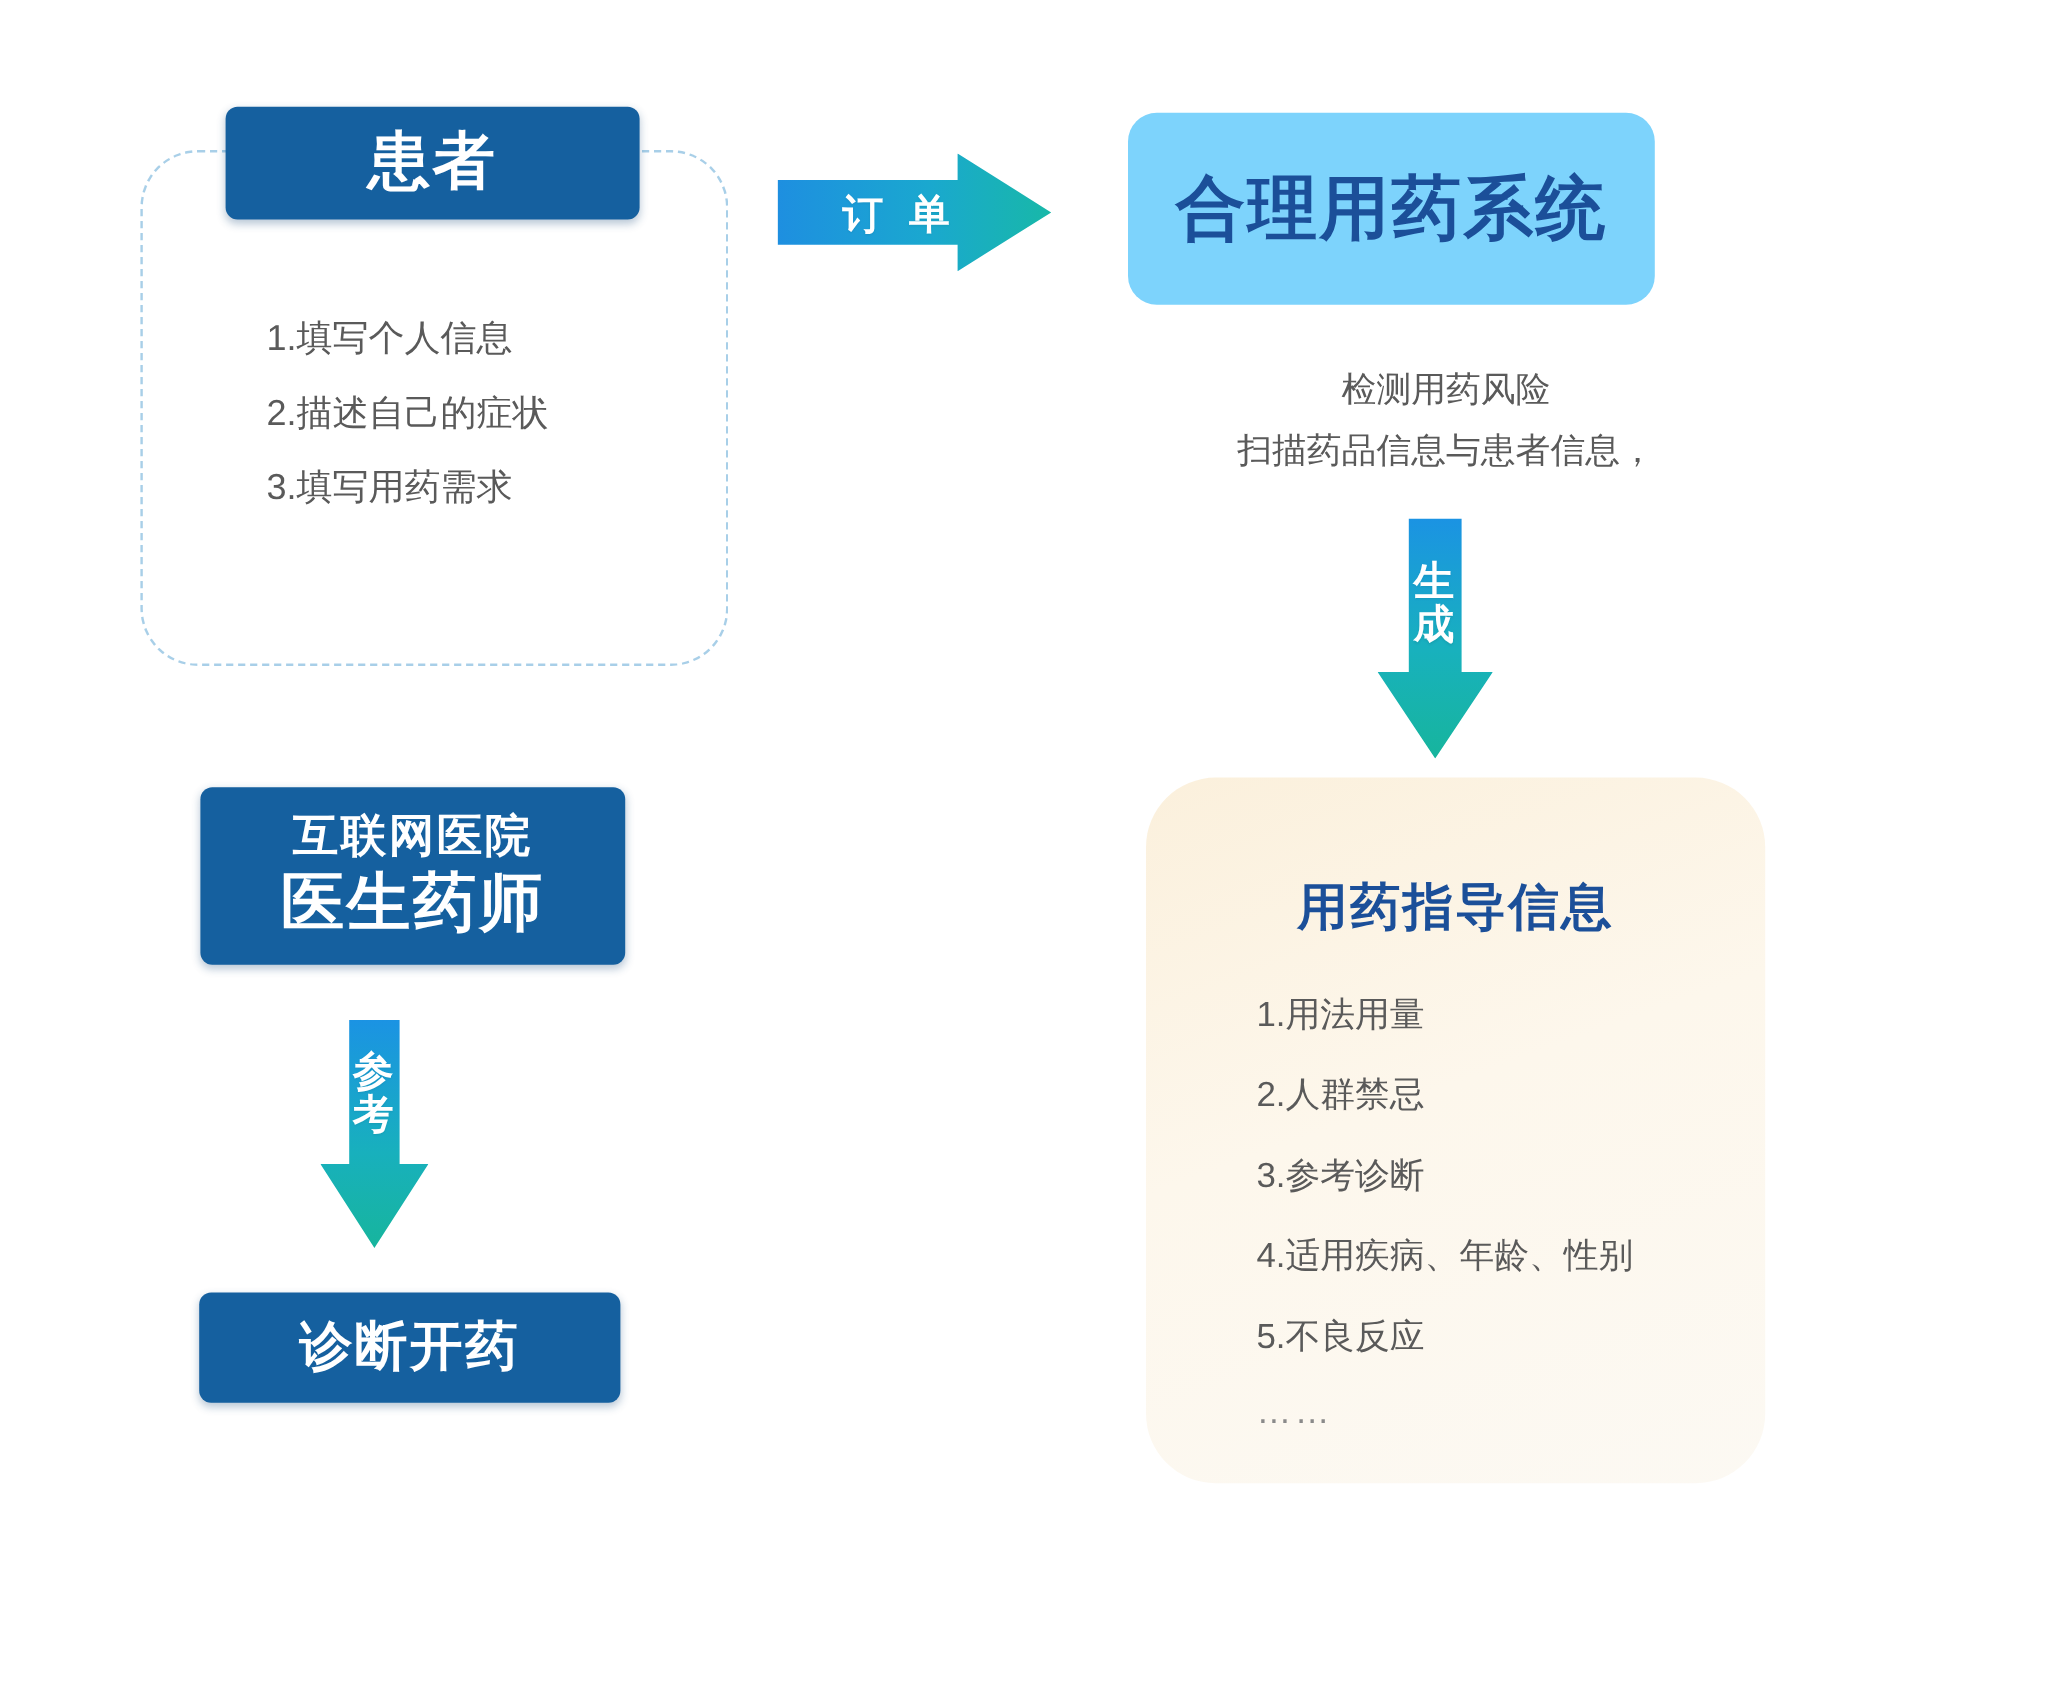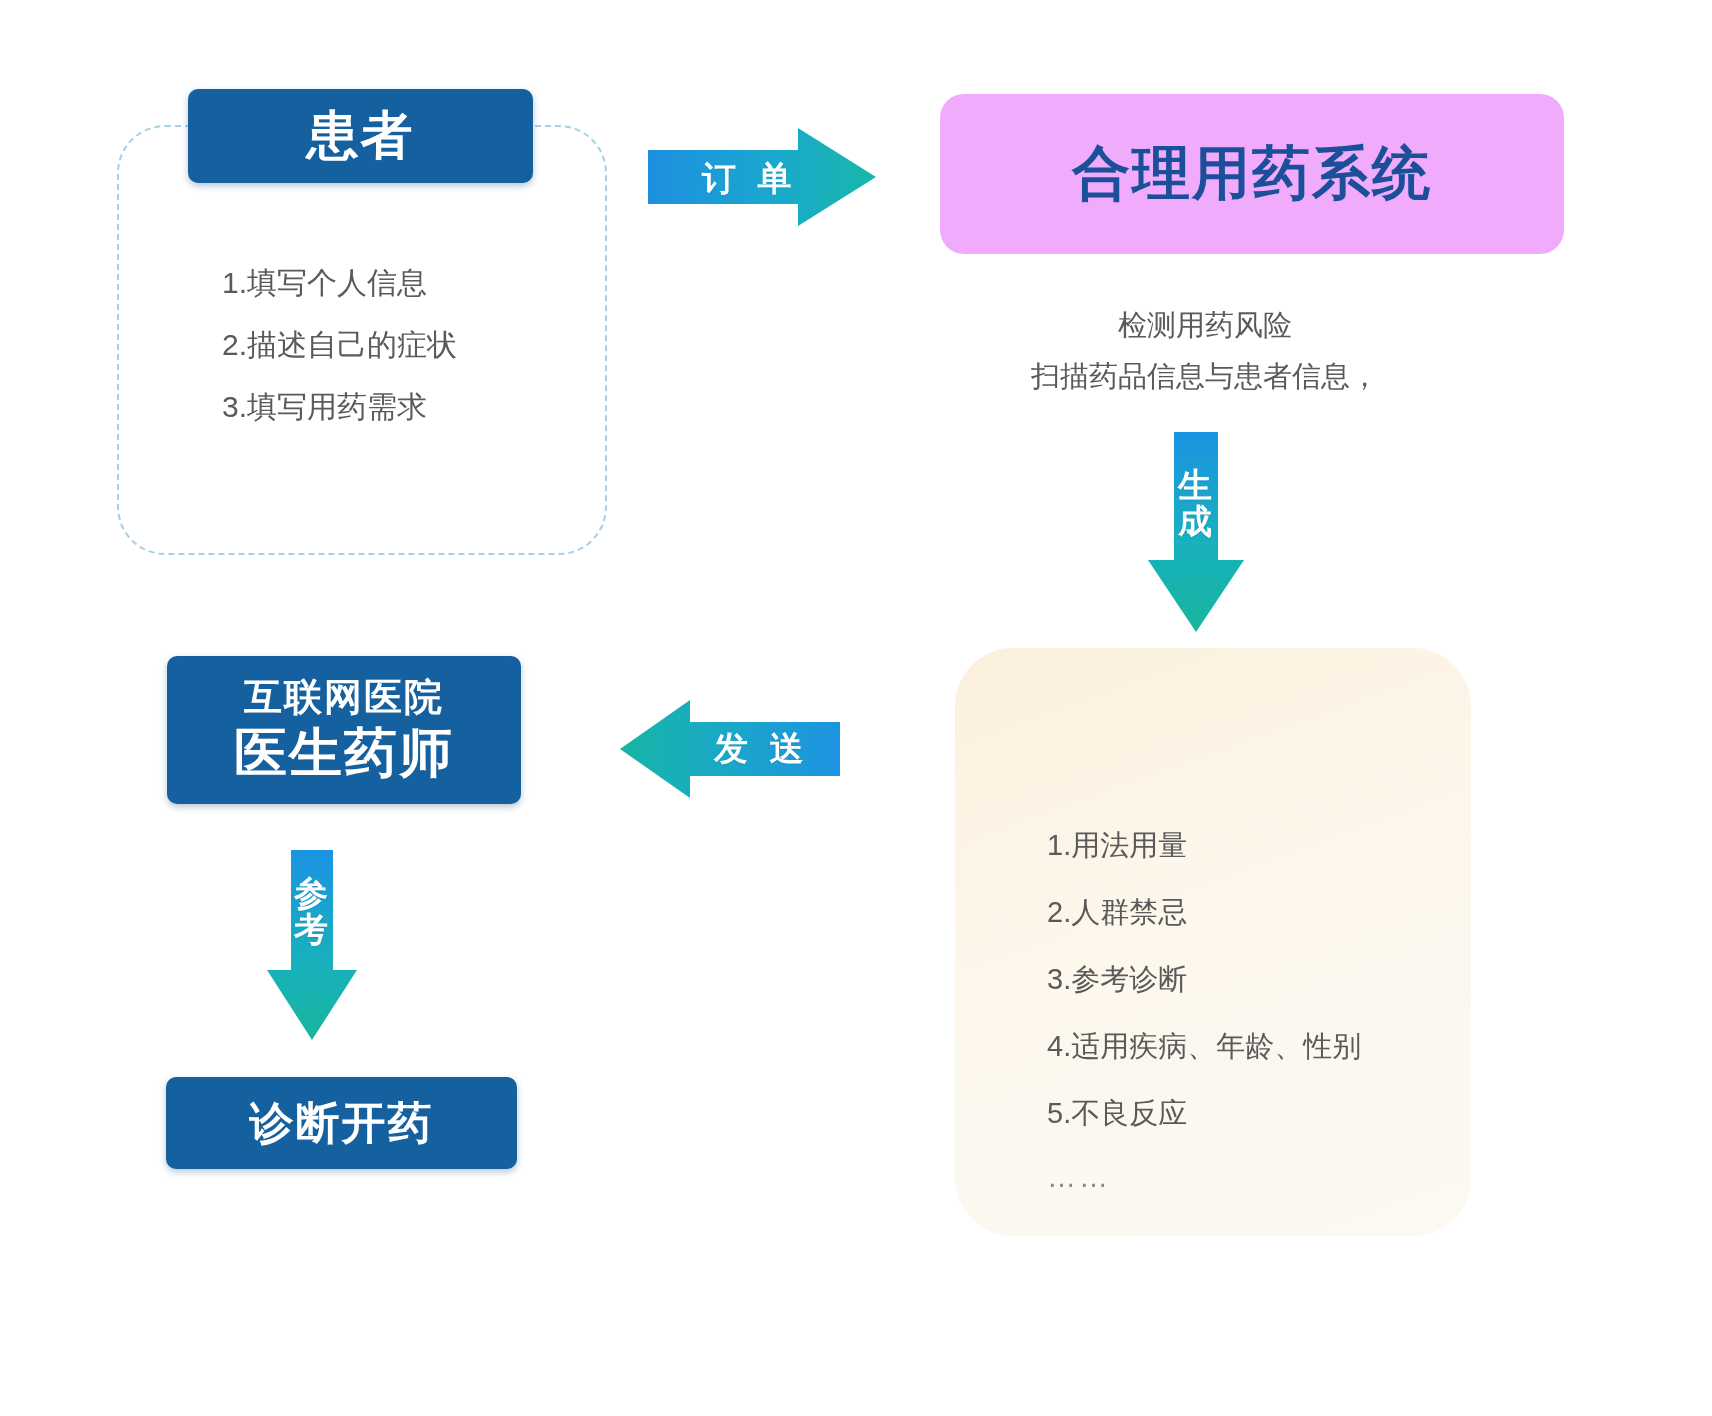--- a/index.html
+++ b/index.html
@@ -92,23 +92,23 @@
   .patient-list .li {
     margin-bottom: 32px;
     white-space: nowrap;
   }
 
   
   #system-pill {
     position: absolute;
     left: 940px;
     top: 94px;
-    width: 624px;
+    width: 439px;
     height: 160px;
-    background: #f0abfc;
+    background: #7dd3fc;
     border-radius: 24px;
     display: flex;
     align-items: center;
     justify-content: center;
   }
   #system-pill .title {
     font-size: 58px;
     font-weight: bold;
     color: #1b4f99;
     letter-spacing: 2px;
@@ -249,43 +249,31 @@
       </defs>
       <path d="M26,0 L70,0 L70,128 L96,128 L48,200 L0,128 L26,128 Z" fill="url(#gradDownA)"></path>
     </svg>
     <span class="arrow-label vertical">
       <span>生</span><br>
       <span>成</span>
     </span>
   </div>
 
   <div id="guidance-card">
+    <div id="guidance-title">用药指导信息</div>
     <div id="guidance-list">
       <div class="li">1.用法用量</div>
       <div class="li">2.人群禁忌</div>
       <div class="li">3.参考诊断</div>
       <div class="li">4.适用疾病、年龄、性别</div>
       <div class="li">5.不良反应</div>
       <div class="li ellipsis">……</div>
     </div>
   </div>
 
-  <div class="arrow" id="arrow-send">
-    <svg width="220" height="98" viewBox="0 0 220 98" xmlns="http://www.w3.org/2000/svg">
-      <defs>
-        <linearGradient id="gradLeft" x1="0" y1="0" x2="1" y2="0">
-          <stop offset="0%" stop-color="#17b5a4"></stop>
-          <stop offset="45%" stop-color="#1aa9c6"></stop>
-          <stop offset="100%" stop-color="#1d93e2"></stop>
-        </linearGradient>
-      </defs>
-      <path d="M220,22 L70,22 L70,0 L0,49 L70,98 L70,76 L220,76 Z" fill="url(#gradLeft)"></path>
-    </svg>
-    <span class="arrow-label">发 送</span>
-  </div>
 
   <div class="blue-chip" id="hospital-chip">
     <span class="line1">互联网医院</span>
     <span class="line2">医生药师</span>
   </div>
 
   <div class="arrow" id="arrow-refer">
     <svg width="90" height="190" viewBox="0 0 90 190" xmlns="http://www.w3.org/2000/svg">
       <defs>
         <linearGradient id="gradDownB" x1="0" y1="0" x2="0" y2="1">

